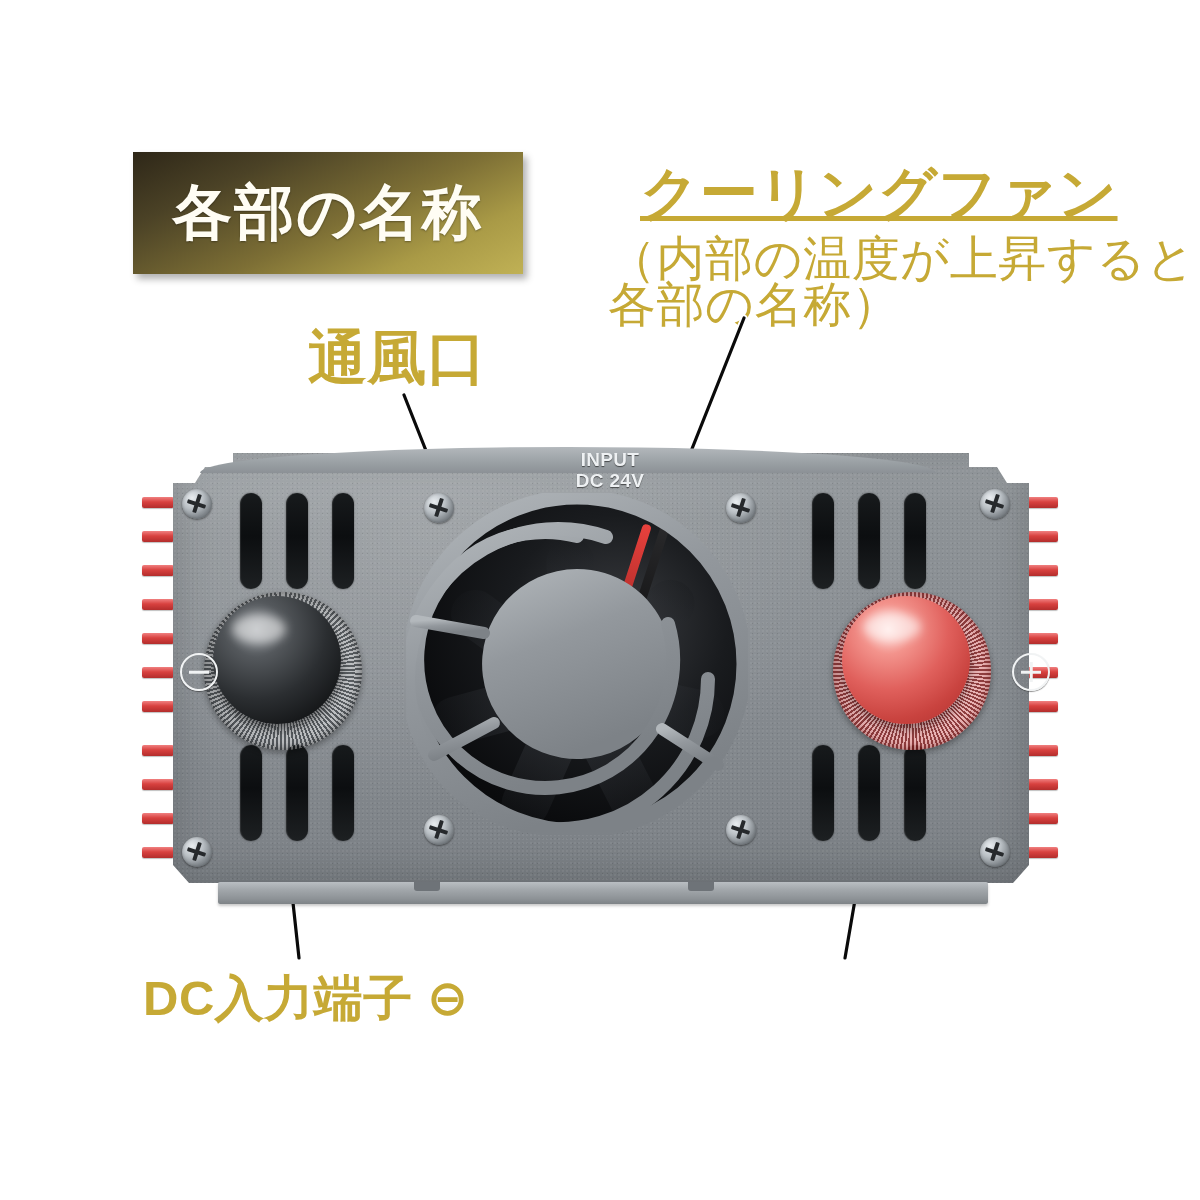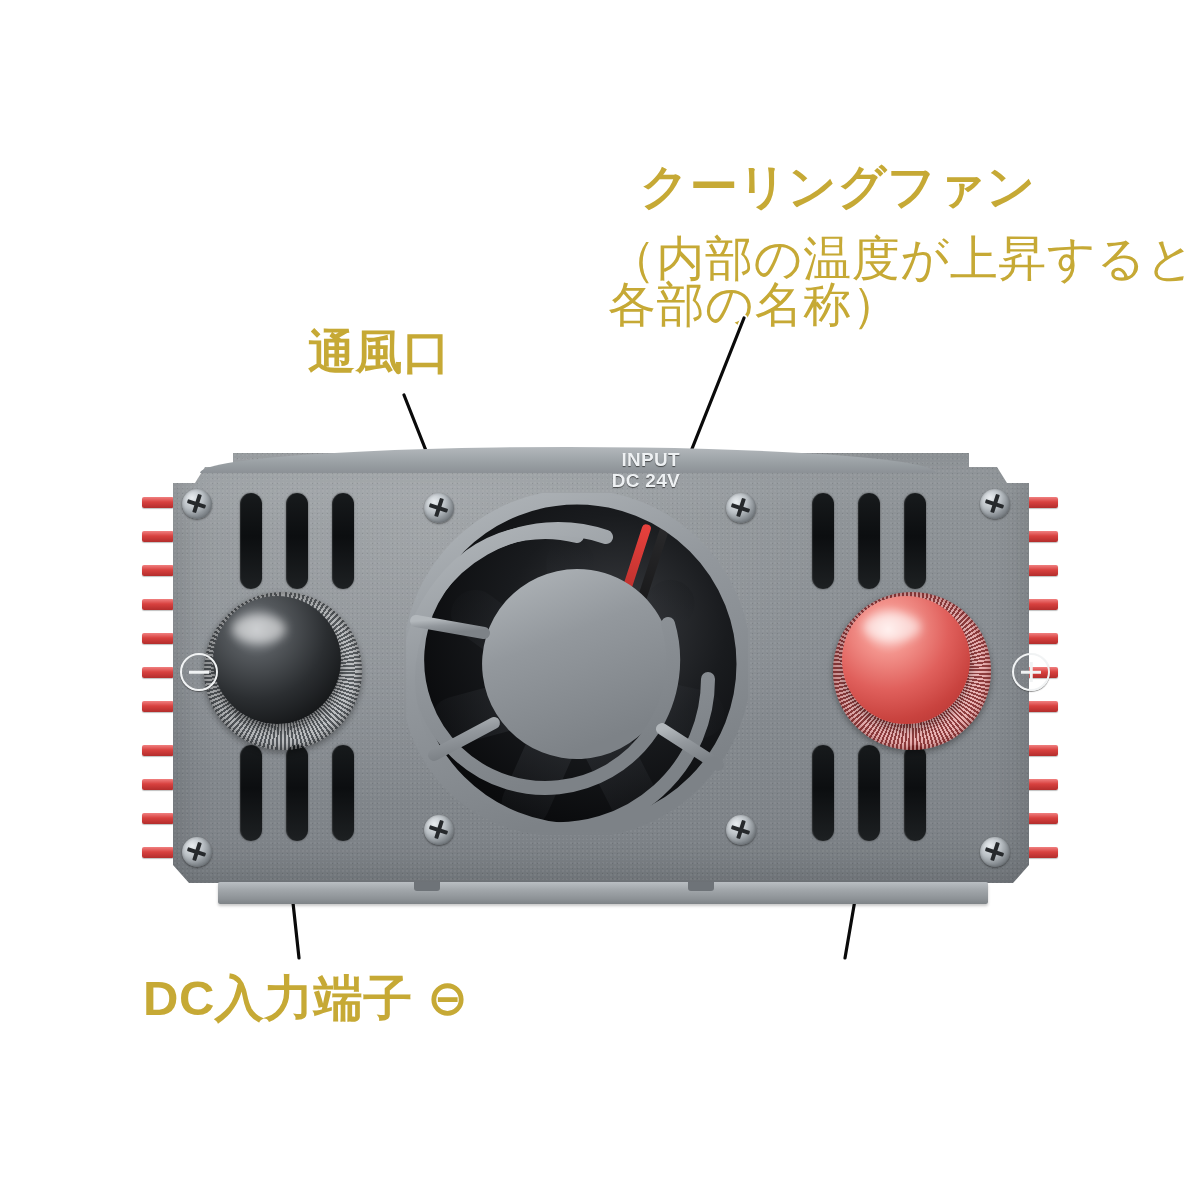--- a/index.html
+++ b/index.html
@@ -21,23 +21,23 @@
   .title-banner .t{
     color:#fffdf4;font-size:60px;font-weight:bold;letter-spacing:2px;
     line-height:1;text-shadow:0 1px 2px rgba(0,0,0,.35);white-space:nowrap;
   }
 
   
   .gold{
     position:absolute;color:#c6a935;font-weight:bold;white-space:pre;
     line-height:1.06;letter-spacing:0.5px;
   }
-  .lbl-fan{left:640px;top:162px;font-size:48px;}
+  .lbl-fan{left:640px;top:162px;font-size:58px;text-decoration:underline;}
   .lbl-fan-sub{left:608px;top:232px;font-size:48px;line-height:1.12;font-weight:normal;}
-  .lbl-vent{left:308px;top:327px;font-size:47px;}
+  .lbl-vent{left:308px;top:327px;font-size:59px;}
   .lbl-dc-minus{left:143px;top:973px;font-size:49px;}
   .lbl-dc-plus{left:715px;top:973px;font-size:49px;}
 
   
   .leaders{position:absolute;left:0;top:0;width:1200px;height:1200px;pointer-events:none;}
 
   
   #device{position:absolute;left:140px;top:445px;width:920px;height:485px;}
 
   
@@ -168,30 +168,33 @@
   
   .polarity{
     position:absolute;width:34px;height:34px;border-radius:50%;
     border:2.5px solid #f1f3f4;box-shadow:0 1px 1px rgba(0,0,0,.45);
   }
   .polarity .h{position:absolute;left:50%;top:50%;width:20px;height:2.5px;background:#f1f3f4;transform:translate(-50%,-50%);}
   .polarity .v{position:absolute;left:50%;top:50%;height:20px;width:2.5px;background:#f1f3f4;transform:translate(-50%,-50%);}
 
   
   .silk{
-    position:absolute;left:540px;top:450px;width:140px;text-align:right;
+    position:absolute;left:540px;top:450px;width:140px;text-align:center;
     color:#eef1f3;font-weight:bold;font-size:19px;line-height:1.08;
     letter-spacing:.3px;text-shadow:0 1px 1px rgba(0,0,0,.55);
   }
 </style>
 </head>
 <body>
 
 <div id="stage">
 
+  <div class="title-banner">
+    <span class="t">各部の名称</span>
+  </div>
 
   <div class="gold lbl-fan">クーリングファン</div>
   <div class="gold lbl-fan-sub">（内部の温度が上昇すると</div>
   <div class="gold lbl-fan-sub" style="top:278px">各部の名称）</div>
 
   <div class="gold lbl-vent">通風口</div>
 
   <div class="gold lbl-dc-minus">DC入力端子 ⊖</div>
 
 

